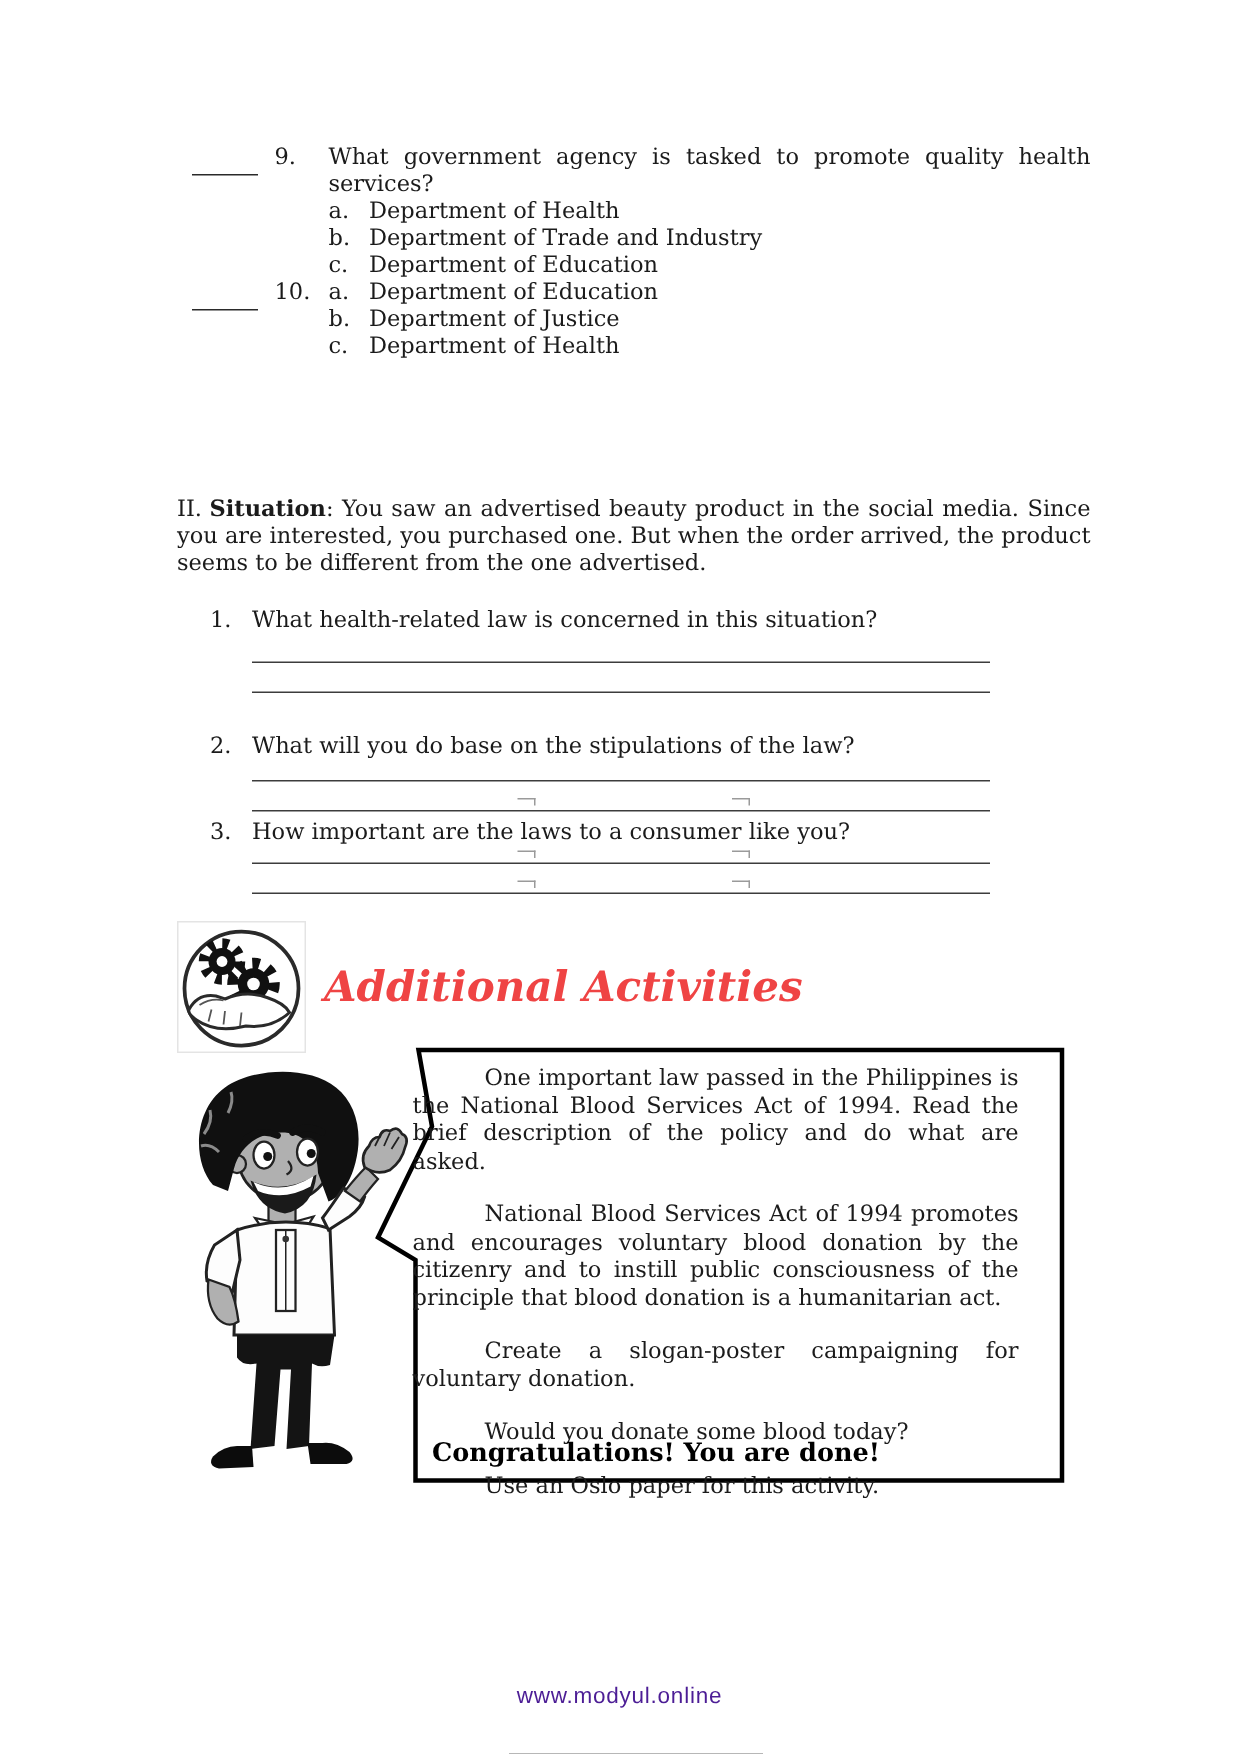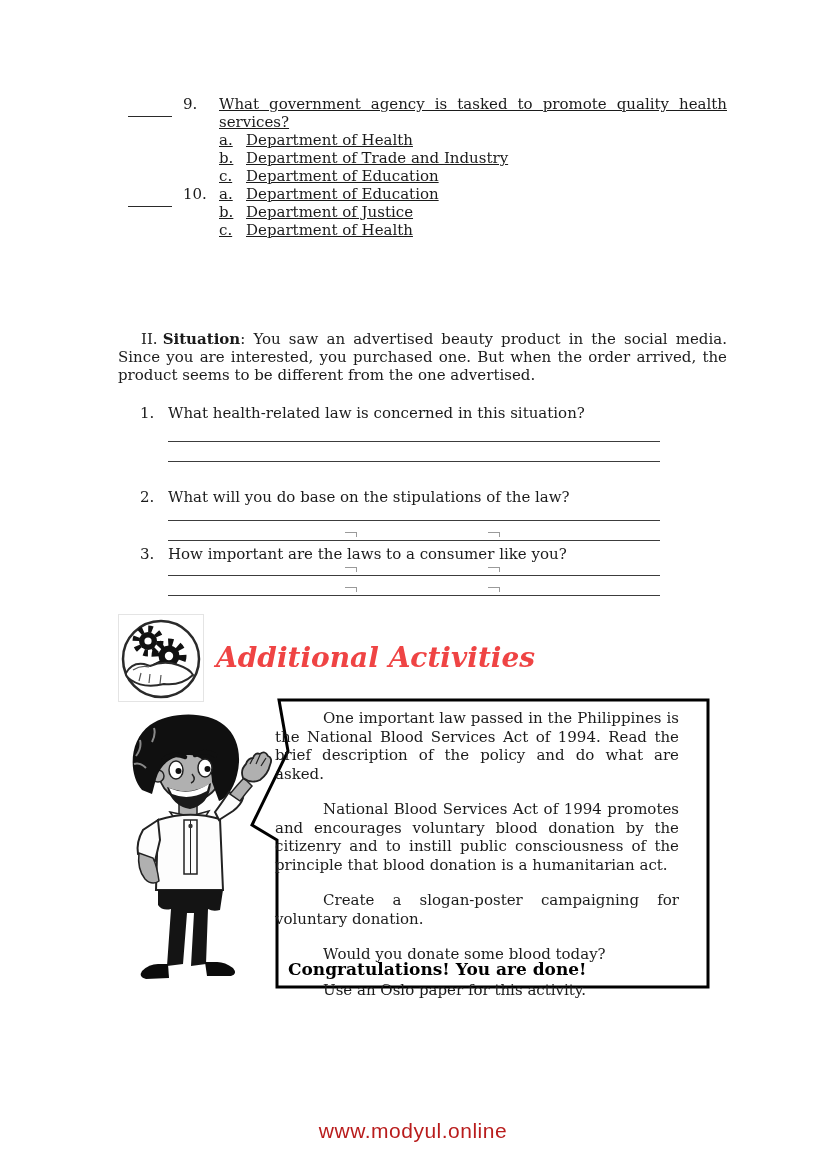--- a/index.html
+++ b/index.html
@@ -10,27 +10,27 @@
     background:#ffffff;
     font-family:"DejaVu Serif","Liberation Serif",serif;
     font-size:15px;line-height:18px;color:#1b1b1b;
     overflow:hidden;
   }
   
   .quiz{position:absolute;left:128px;top:95px;width:599px;}
   .q-item{display:flex;align-items:flex-start;}
   .q-blank{width:44px;height:21px;border-bottom:1.5px solid #2a2a2a;margin-right:11px;flex:none;}
   .q-num{width:36px;flex:none;}
-  .q-body{flex:1;text-decoration:underline;}
+  .q-body{flex:1;}
   .q-question{text-align:justify;}
   .opt{display:flex;}
   .opt-letter{width:27px;flex:none;}
   
   .situation{position:absolute;left:118px;top:330px;width:609px;text-align:justify;}
-  .situation .numeral{margin-right:5px;margin-left:23px;}
+  .situation .numeral{margin-right:5px;}
   .situation .bold{font-weight:bold;}
   
   .open-questions{position:absolute;left:140px;top:404px;width:524px;}
   .sq-row{display:flex;}
   .sq-num{width:28px;flex:none;}
   .sq-lines{margin-left:28px;width:492px;}
   .ans-line{position:relative;height:19px;border-bottom:1px solid #3c3c3c;}
   .ans-line.h14{height:14px;}
   .ans-line.h12{height:12px;}
   .ans-line.ticks::before,
@@ -57,21 +57,21 @@
     position:absolute;left:29px;top:15px;width:404px;
     text-align:justify;line-height:18.5px;
   }
   .bubble-text p{margin:0 0 17px 0;text-indent:48px;}
   .bubble-text p:last-child{margin-bottom:0;}
   
   .congrats{position:absolute;left:288px;top:960px;font-weight:bold;font-size:17px;color:#000;}
   .footer{
     position:absolute;left:0;top:1122px;width:100%;text-align:center;
     font-family:"Liberation Sans","DejaVu Sans",sans-serif;
-    font-size:21px;color:#b91c1c;letter-spacing:0.5px;
+    font-size:15px;color:#4c1d95;letter-spacing:0.5px;
   }
 </style>
 </head>
 <body>
 
 <div class="page">
 
   <div class="quiz">
 
     <div class="q-item">

